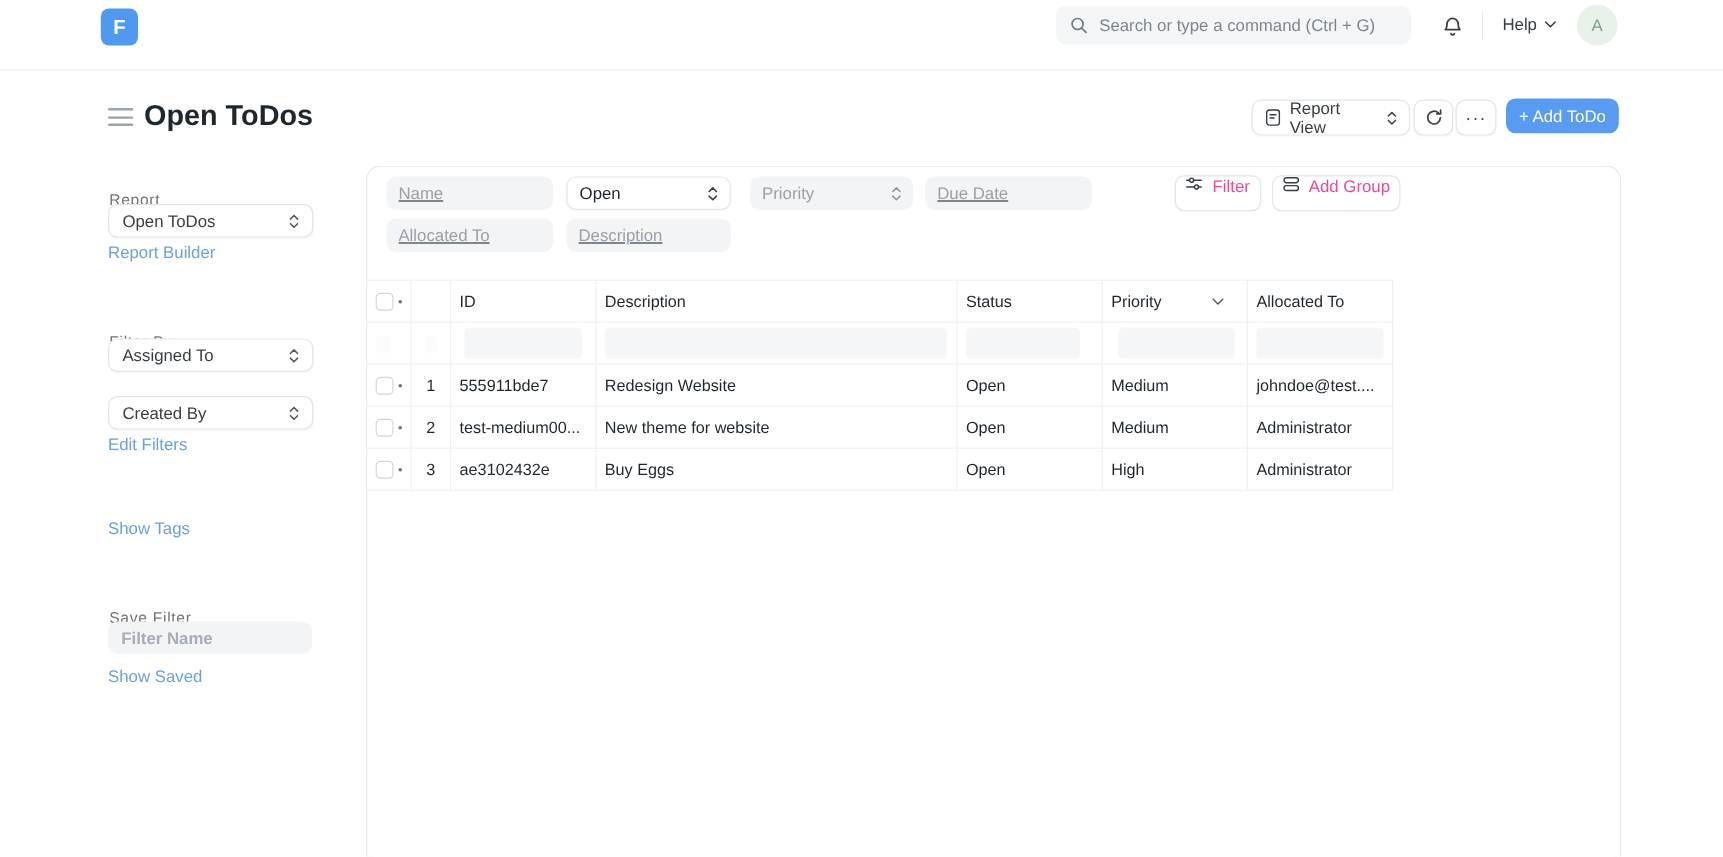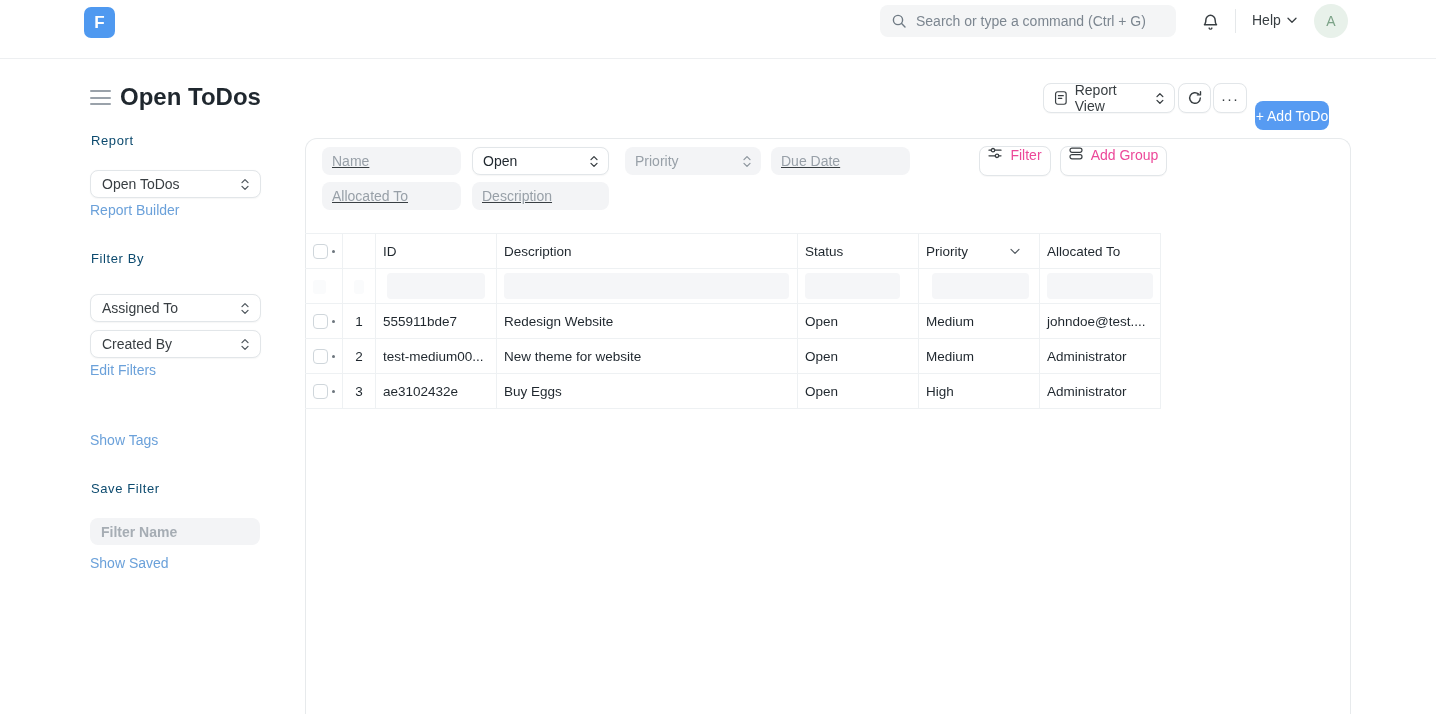--- a/index.html
+++ b/index.html
@@ -32,25 +32,25 @@
   .hamburger { position:absolute; left:90px; top:90px; width:21px; height:15px; cursor:pointer; }
   .hamburger span { display:block; height:2px; background:#9aa2aa; border-radius:1px; margin-bottom:4.5px; }
   .page-title { position:absolute; left:120px; top:83px; font-size:24px; font-weight:700; color:#1f272e; }
 
   .btn { position:absolute; height:30px; background:#fff; border:1px solid #e2e6e9; border-radius:8px;
     display:flex; align-items:center; justify-content:center; gap:7px; font-size:14px; color:#383e42;
     cursor:pointer; box-shadow:0 0.5px 1px rgba(0,0,0,.03); }
   .btn-report-view { left:1043px; top:83px; width:132px; padding:0 10px; }
   .btn-refresh { left:1178px; top:83px; width:33px; }
   .btn-more { left:1213px; top:83px; width:34px; font-size:15px; letter-spacing:1px; color:#383e42; }
-  .btn-primary { left:1255px; top:82px; width:74px; height:29px; background:#579bf2; border:none;
-    color:#fff; border-radius:8px; box-shadow:none;margin-top:19px; }
-
-  
-  .side-label { position:absolute; left:91px; font-size:13px; color:#0c4a6e; letter-spacing:.6px; }
+  .btn-primary { left:1255px; top:82px; width:94px; height:29px; background:#579bf2; border:none;
+    color:#fff; border-radius:8px; box-shadow:none; }
+
+  
+  .side-label { position:absolute; left:91px; font-size:13px; color:#737373; letter-spacing:.6px;margin-top:26px; }
   .side-select { position:absolute; left:90px; width:171px; height:28px; background:#fff;
     border:1px solid #e2e6e9; border-radius:8px; display:flex; align-items:center;
     padding:0 11px; font-size:14px; color:#383e42; cursor:pointer;
     box-shadow:0 0.5px 1.5px rgba(0,0,0,.04); }
   .side-select .grow { flex:1; }
   .side-link { position:absolute; left:90px; font-size:14px; color:#6ba1da; cursor:pointer; }
   .side-input { position:absolute; left:90px; width:170px; height:27px; background:#f3f4f6;
     border:none; border-radius:8px; padding:0 11px; font-size:14px; color:#383e42;
     font-family:inherit; outline:none;font-weight:bold; }
   .side-input::placeholder { color:#a6adb4; }
@@ -165,21 +165,21 @@
   <div class="side-select" style="top:170px">
     <span class="grow">Open ToDos</span>
     <svg width="8" height="13" viewBox="0 0 8 13" fill="none" stroke="#50585f" stroke-width="1.3" stroke-linecap="round" stroke-linejoin="round">
         <path d="M1 4.6L4 1.6l3 3"></path>
         <path d="M1 8.4l3 3 3-3"></path>
       </svg>
   </div>
   <div class="side-link" style="top:202px">Report Builder</div>
 
   <div class="side-label" style="top:251px">Filter By</div>
-  <div class="side-select" style="top:294px">
+  <div class="side-select" style="top:282px">
     <span class="grow">Assigned To</span>
     <svg width="8" height="13" viewBox="0 0 8 13" fill="none" stroke="#50585f" stroke-width="1.3" stroke-linecap="round" stroke-linejoin="round">
         <path d="M1 4.6L4 1.6l3 3"></path>
         <path d="M1 8.4l3 3 3-3"></path>
       </svg>
   </div>
   <div class="side-select" style="top:330px">
     <span class="grow">Created By</span>
     <svg width="8" height="13" viewBox="0 0 8 13" fill="none" stroke="#50585f" stroke-width="1.3" stroke-linecap="round" stroke-linejoin="round">
         <path d="M1 4.6L4 1.6l3 3"></path>

